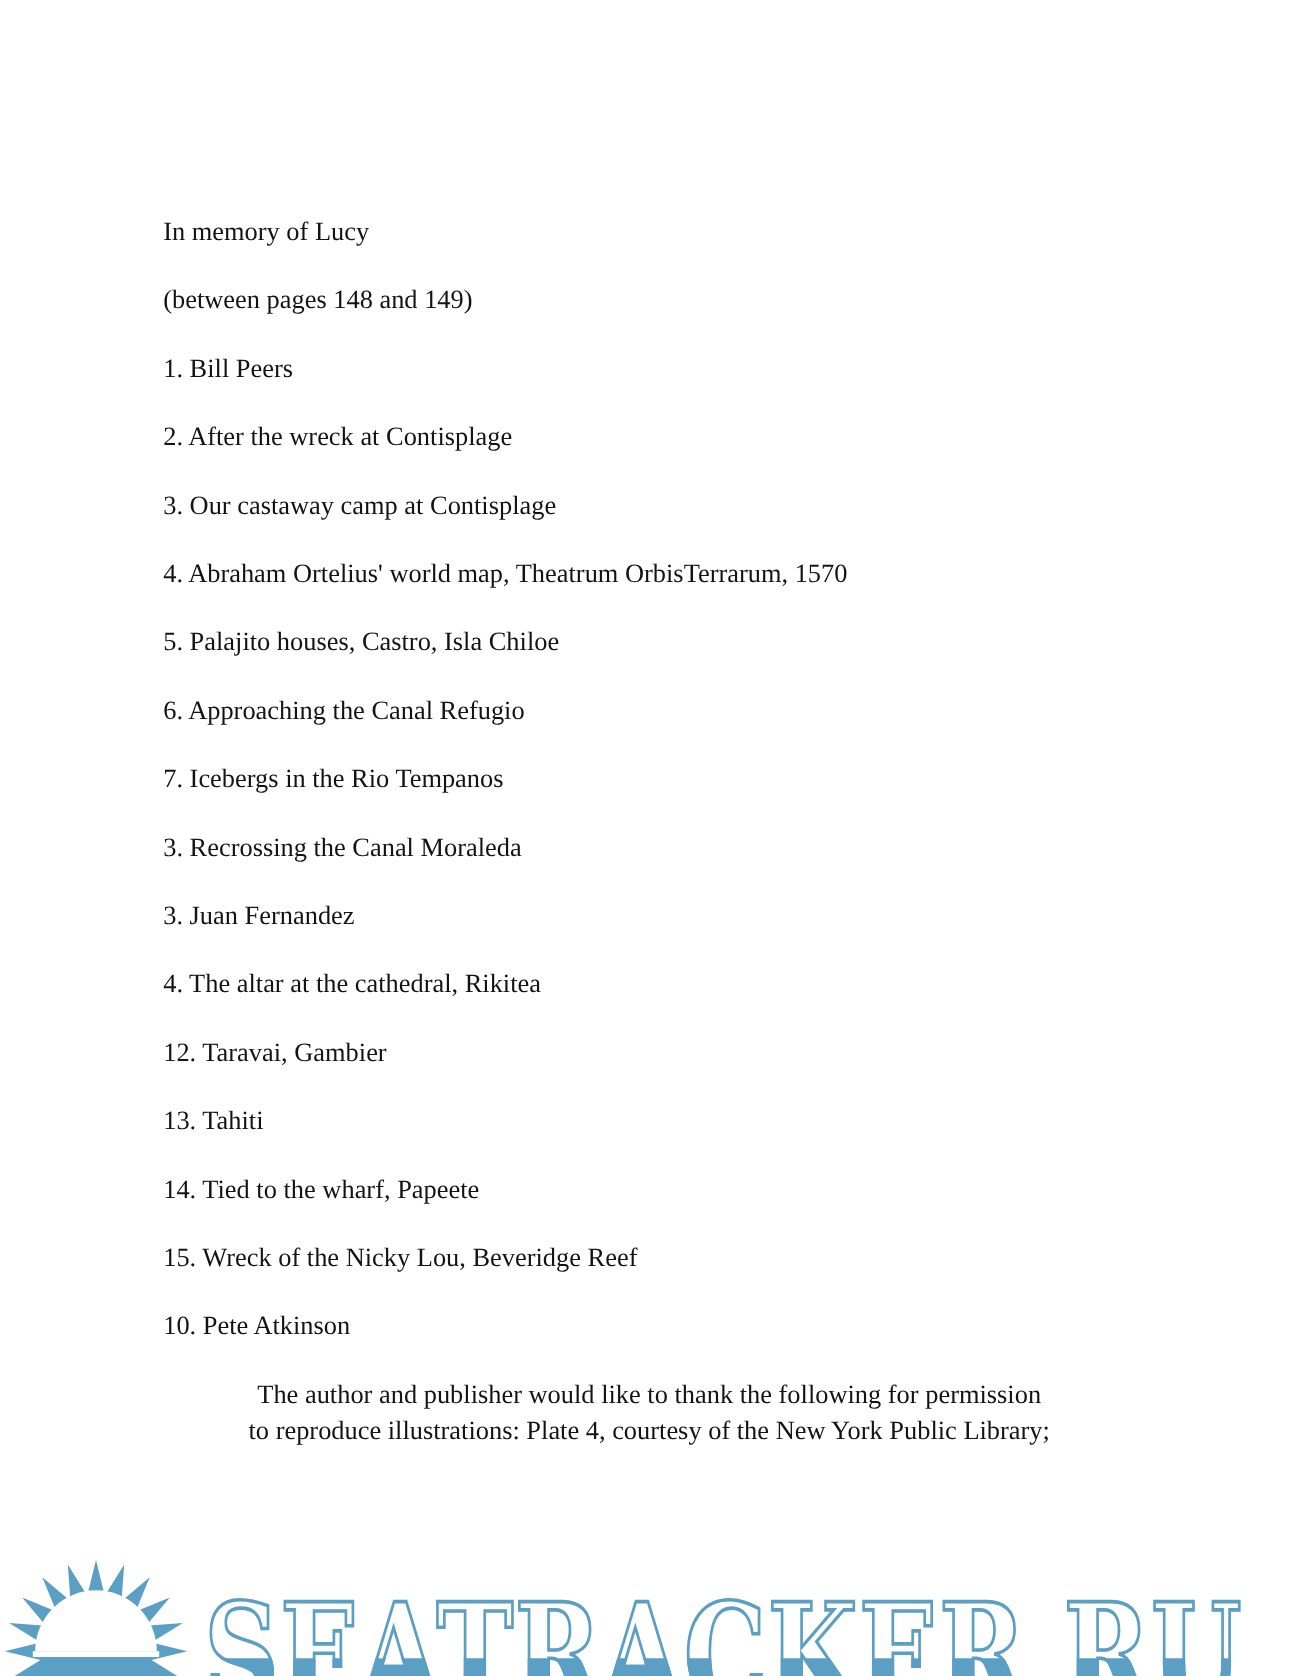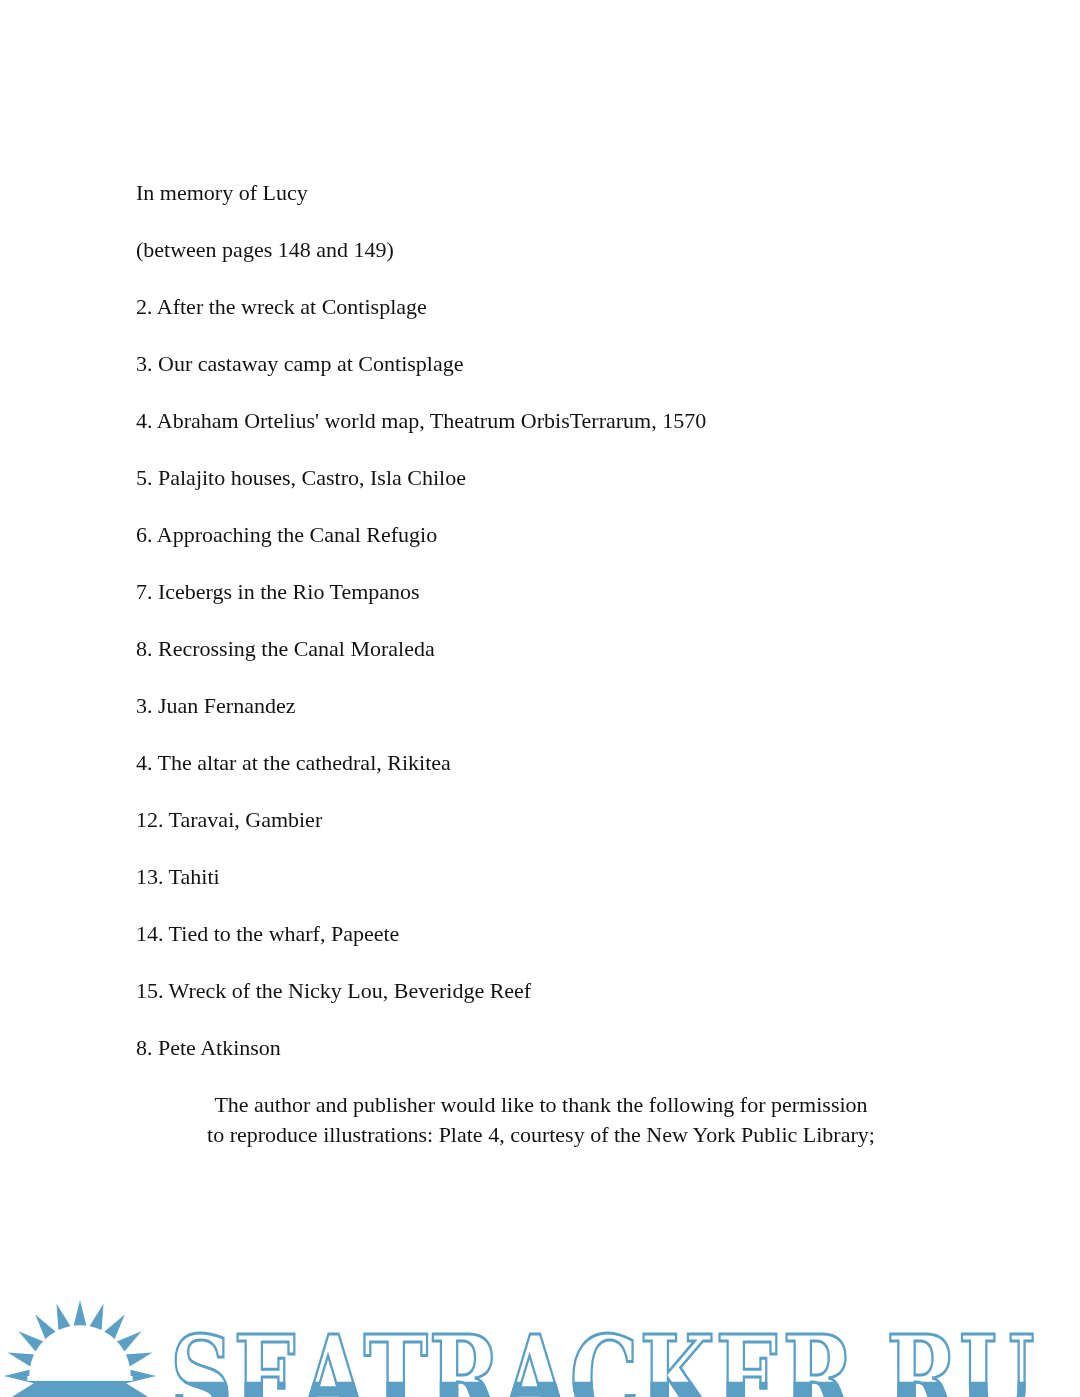--- a/index.html
+++ b/index.html
@@ -79,34 +79,35 @@
   }
 </style>
 </head>
 <body>
 
 <div class="content">
 
   <div class="para">In memory of Lucy</div>
   <div class="para">(between pages 148 and 149)</div>
 
+  <div class="para">1. Bill Peers</div>
   <div class="para">2. After the wreck at Contisplage</div>
   <div class="para">3. Our castaway camp at Contisplage</div>
   <div class="para">4. Abraham Ortelius' world map, Theatrum OrbisTerrarum, 1570</div>
   <div class="para">5. Palajito houses, Castro, Isla Chiloe</div>
   <div class="para">6. Approaching the Canal Refugio</div>
   <div class="para">7. Icebergs in the Rio Tempanos</div>
-  <div class="para">8. Recrossing the Canal Moraleda</div>
+  <div class="para">3. Recrossing the Canal Moraleda</div>
   <div class="para">3. Juan Fernandez</div>
   <div class="para">4. The altar at the cathedral, Rikitea</div>
   <div class="para">12. Taravai, Gambier</div>
   <div class="para">13. Tahiti</div>
   <div class="para">14. Tied to the wharf, Papeete</div>
   <div class="para">15. Wreck of the Nicky Lou, Beveridge Reef</div>
-  <div class="para">8. Pete Atkinson</div>
+  <div class="para">10. Pete Atkinson</div>
 
   <div class="ack-line">The author and publisher would like to thank the following for permission</div>
   <div class="ack-line">to reproduce illustrations: Plate 4, courtesy of the New York Public Library;</div>
 </div>
 
 <div class="watermark">
   <svg class="wm-sun" viewBox="0 0 160 160" xmlns="http://www.w3.org/2000/svg" aria-hidden="true">
 
     <polygon fill="#5B9FC5" points="
       80,2 87.5,32.6 104.1,5.8 101.8,37.2 125.9,16.9 113.9,46.1 143.1,34.1 122.8,58.2

